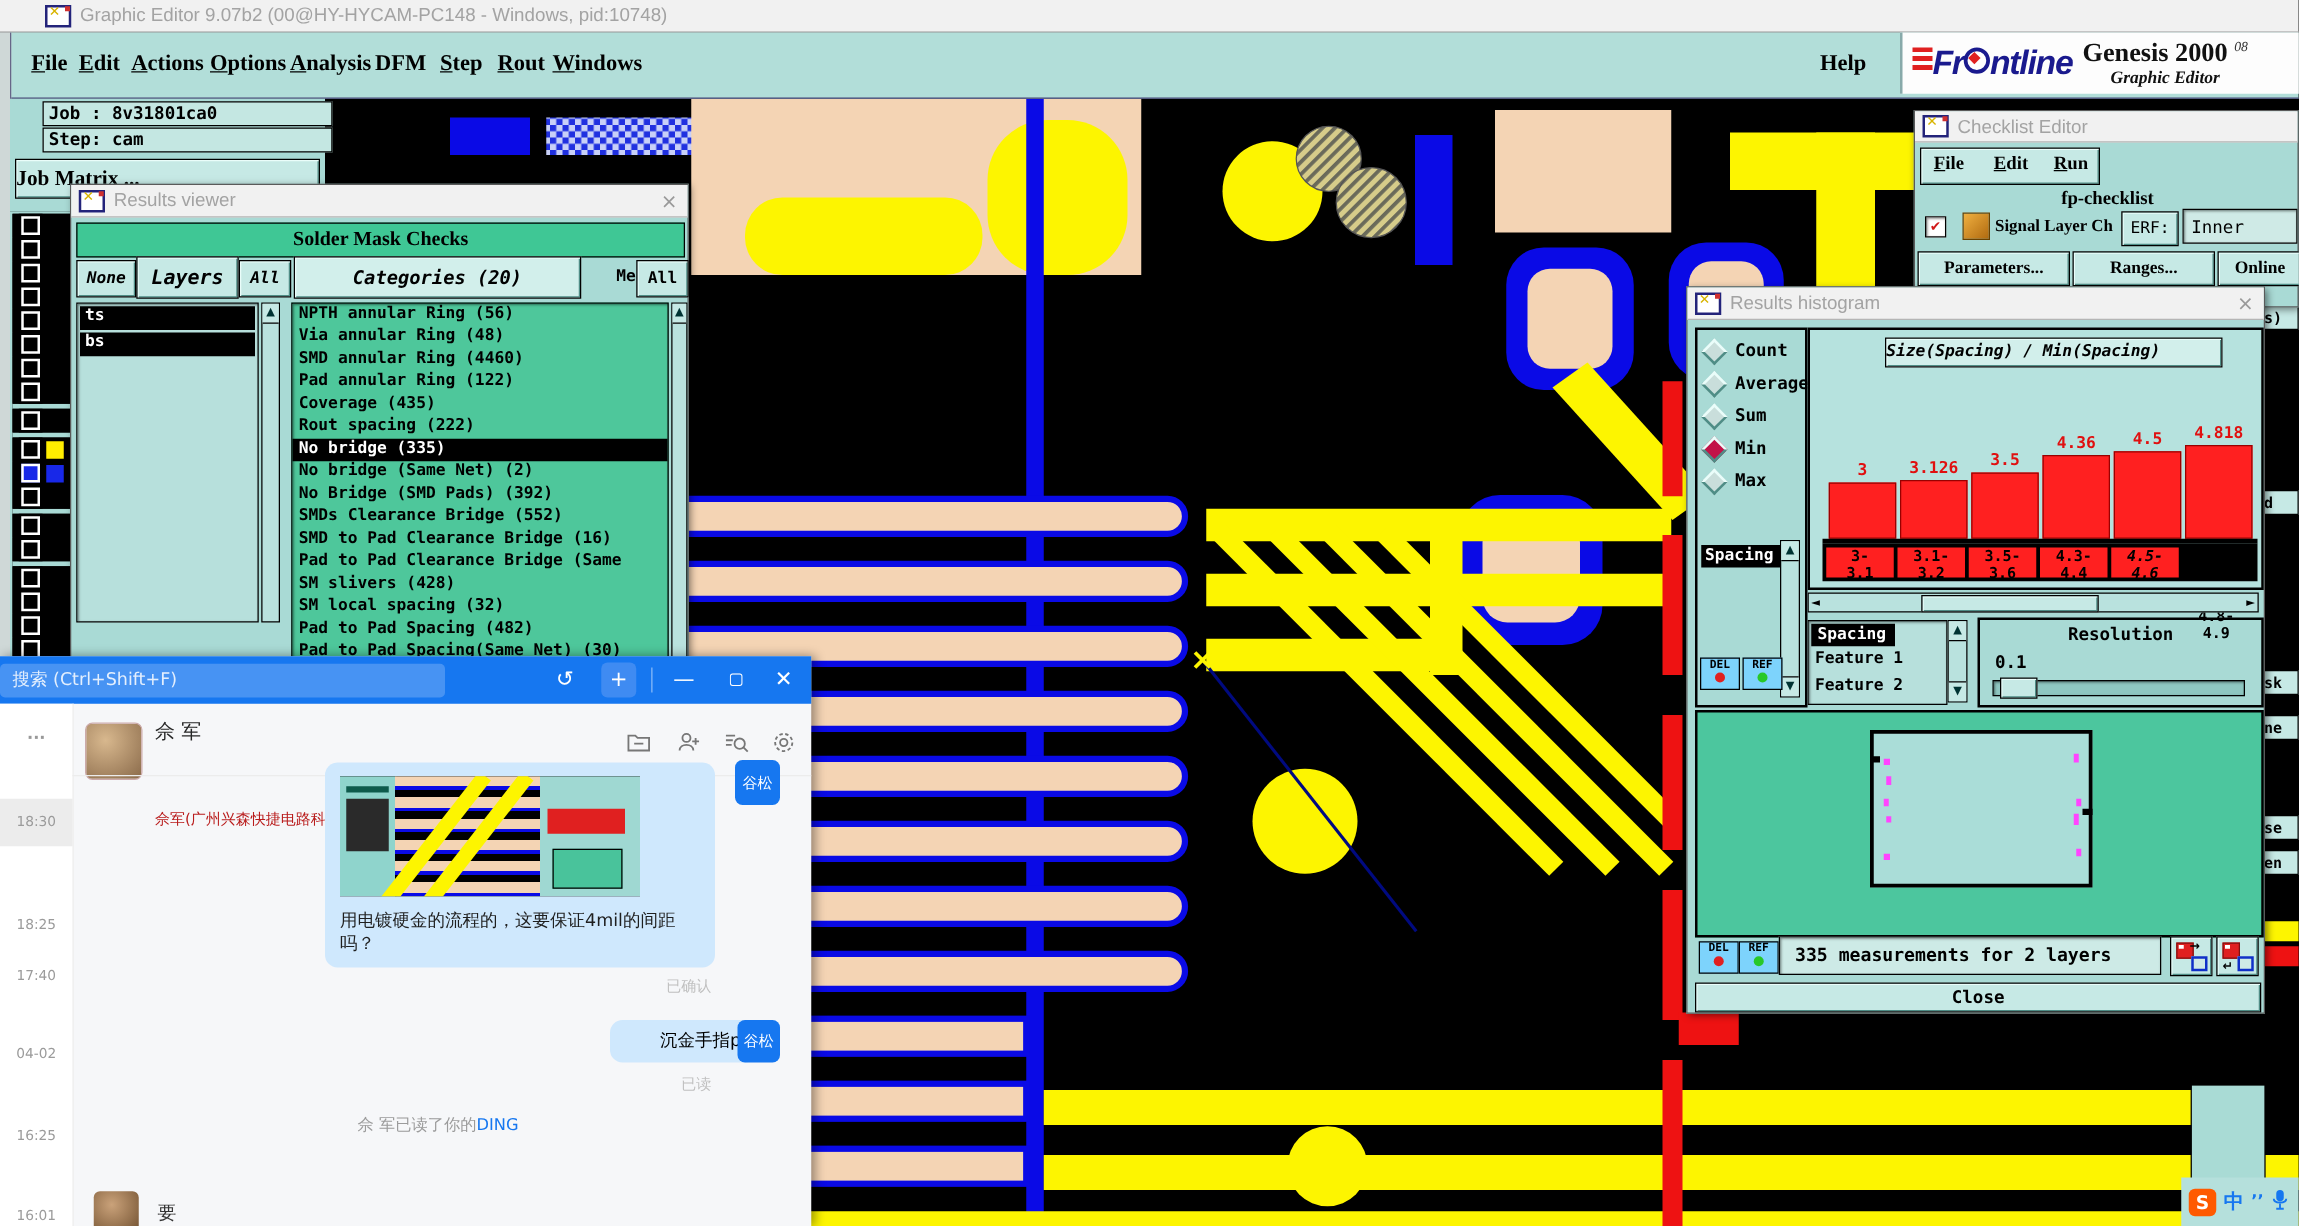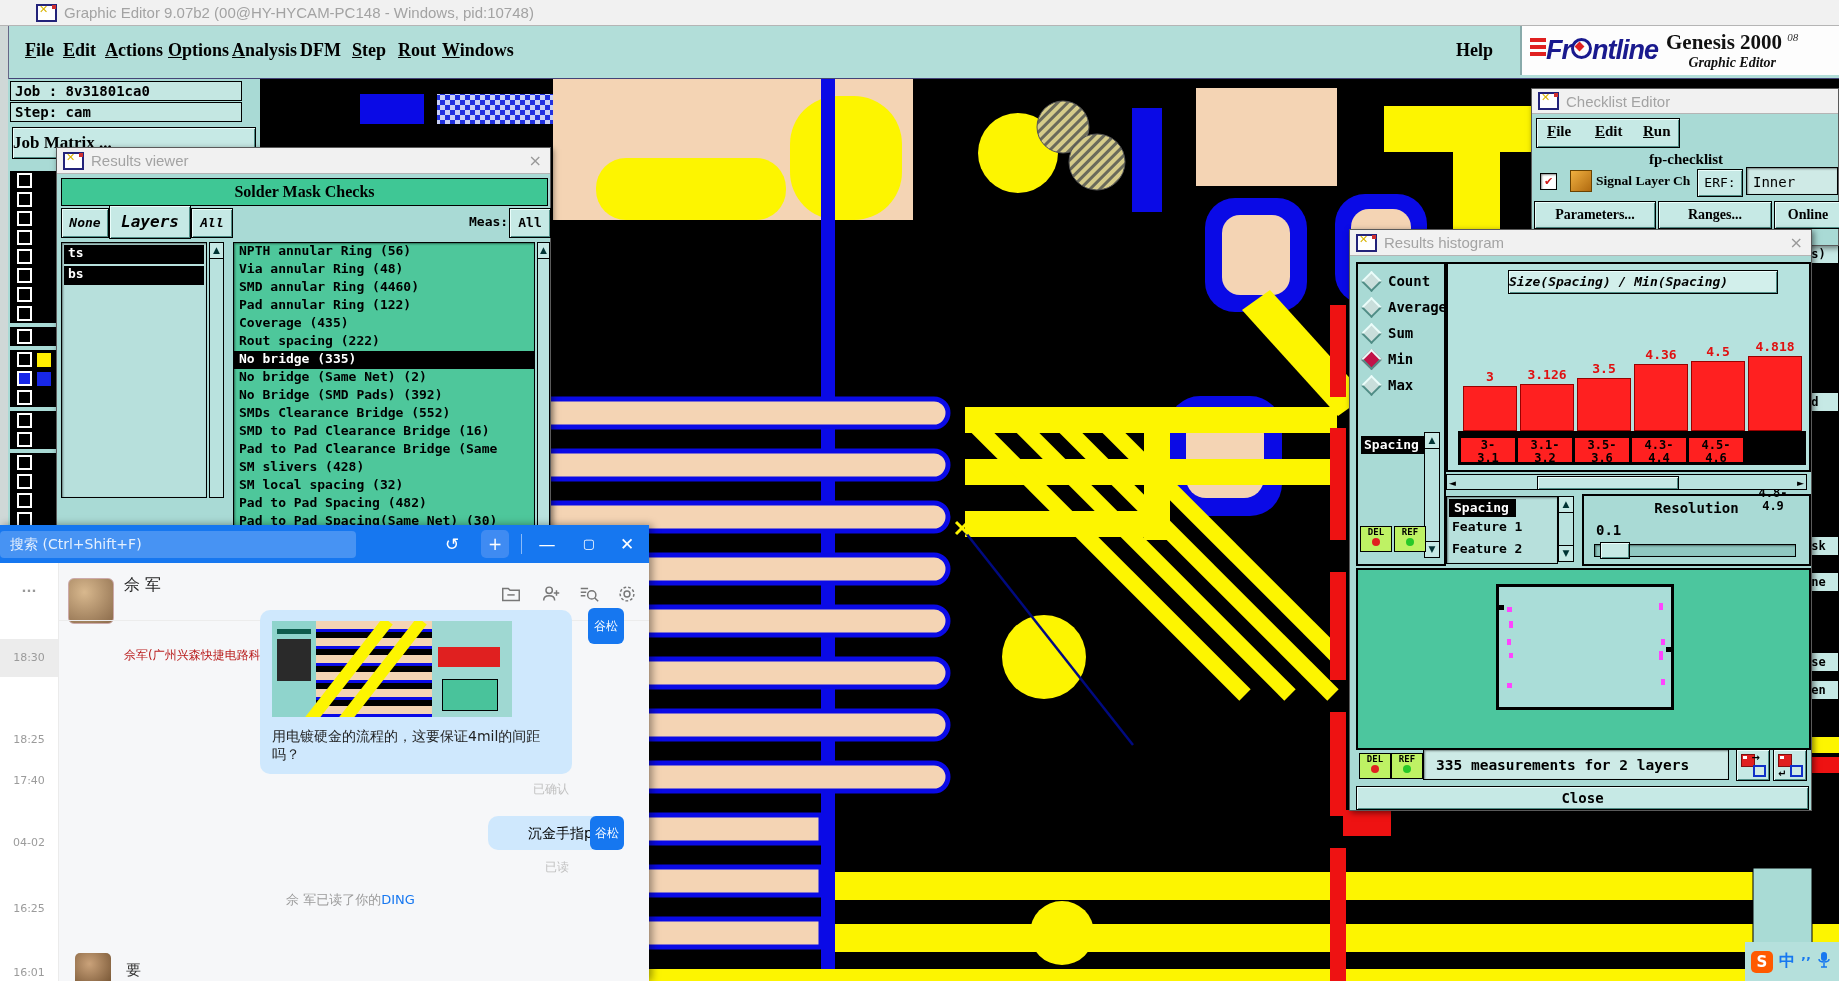--- a/index.html
+++ b/index.html
@@ -1,19 +1,19 @@
 <!DOCTYPE html>
 <html><head>
 <meta charset="utf-8">
 <style>
   html,body{margin:0;padding:0;width:1839px;height:981px;overflow:hidden;background:#000;}
   #app{position:relative;width:1839px;height:981px;font-family:"DejaVu Sans Mono",monospace;}
   .abs{position:absolute;}
   
-  .g{font:bold 13px "DejaVu Sans Mono",monospace;color:#000;}
+  .g{font:bold 13px "DejaVu Sans Mono",monospace;color:#000;margin-left:24px;}
   .panel{background:#a9dad5;}
   .raised{background:#c6e9e5;border:1px solid #000;
           box-shadow:inset 1px 1px 0 #eafdfa, inset -1px -1px 0 #4f8d86;}
   .sunken{border:1px solid #000;box-shadow:inset 1px 1px 2px rgba(0,0,0,.45);}
   .wtitle{background:#f1f1f1;border-bottom:1px solid #b5b5b5;display:flex;align-items:center;gap:7px;
           padding-left:6px;font:15px "Liberation Sans",sans-serif;color:#a3a3a3;box-sizing:border-box;}
   .wicon{width:17px;height:14px;background:#fff;border:2px solid #23237a;position:relative;flex:0 0 auto;}
   .wicon:before{content:"✕";position:absolute;left:1px;top:-3px;font:bold 11px "DejaVu Sans",sans-serif;color:#d8b400;}
   .wicon:after{content:"";position:absolute;right:-1px;top:-1px;width:4px;height:4px;background:#d03030;}
   .wclose{margin-left:auto;margin-right:8px;color:#9a9a9a;font:16px "DejaVu Sans",sans-serif;}
@@ -59,21 +59,21 @@
   .diam{width:11px;height:11px;transform:rotate(45deg);background:#c9dedb;border:2px solid;
         border-color:#eafdfa #4f8d86 #4f8d86 #eafdfa;margin:0 9px 0 6px;flex:0 0 auto;}
   .diam.on{background:#c21248;}
   .stat-row{display:flex;align-items:center;height:26px;font:bold 14px "DejaVu Sans Mono",monospace;}
   .meas-row{height:22px;line-height:22px;padding-left:5px;font:bold 13px "DejaVu Sans Mono",monospace;}
   .meas-row.sel{background:#000;color:#fff;height:18px;line-height:18px;margin:2px;width:62px;}
   .bar{position:absolute;background:#ff2020;border:1px solid #900;box-sizing:border-box;}
   .bar-label{position:absolute;font:bold 13px "DejaVu Sans Mono",monospace;color:#e01010;text-align:center;width:60px;}
   .bin-cell{position:absolute;top:3px;bottom:3px;background:#ff2020;color:#000;
             font:bold 12px "DejaVu Sans Mono",monospace;text-align:center;line-height:13px;padding-top:1px;}
-  .ledbtn{position:absolute;width:30px;height:24px;background:#bef264;border:1px solid #000;text-align:center;}
+  .ledbtn{position:absolute;width:30px;height:24px;background:#7dd3fc;border:1px solid #000;text-align:center;}
   .ledbtn .t{font:bold 9px "DejaVu Sans Mono",monospace;line-height:10px;}
   .led{width:8px;height:8px;border-radius:50%;margin:1px auto 0;}
   .iconbtn{position:absolute;width:32px;height:30px;}
   .mini-red{position:absolute;left:4px;top:4px;width:12px;height:11px;background:#e02020;border:1px solid #801010;}
   .mini-red:before{content:"";position:absolute;left:1px;top:1px;width:4px;height:3px;background:#fff;}
   .mini-blue{position:absolute;right:3px;bottom:3px;width:9px;height:8px;border:2px solid #1030c8;background:#cfeae6;}
   .arr{position:absolute;font:bold 10px "DejaVu Sans",sans-serif;color:#000;}
   
   #chat{left:0;top:525px;width:649px;height:456px;background:#f6f7f9;box-shadow:3px 0 8px rgba(0,0,0,.4);
         font-family:"DejaVu Sans",sans-serif;}
@@ -297,20 +297,21 @@
   <div class="abs gwin" style="left:56px;top:147px;width:495px;height:387px;z-index:10;">
     <div class="wtitle" style="height:26px;">
       <span class="wicon"></span>
       <span>Results viewer</span>
       <span class="wclose">×</span>
     </div>
     <div class="abs" style="left:4px;top:30px;width:485px;height:26px;background:#3fc795;border:1px solid #000;text-align:center;font:bold 16px 'Liberation Serif',serif;line-height:26px;">Solder Mask Checks</div>
     <div class="abs raised" style="left:4px;top:60px;width:46px;height:28px;font:italic bold 13px 'DejaVu Sans Mono',monospace;text-align:center;line-height:28px;">None</div>
     <div class="abs raised" style="left:52px;top:57px;width:80px;height:32px;font:italic bold 16px 'DejaVu Sans Mono',monospace;text-align:center;line-height:32px;">Layers</div>
     <div class="abs raised" style="left:134px;top:60px;width:40px;height:28px;font:italic bold 13px 'DejaVu Sans Mono',monospace;text-align:center;line-height:28px;">All</div>
+    <div class="abs raised" style="left:178px;top:57px;width:228px;height:32px;font:italic bold 15px 'DejaVu Sans Mono',monospace;text-align:center;line-height:32px;background:#d2efeb;">Categories (20)</div>
     <span class="abs g" style="left:412px;top:66px;font-size:13px;">Meas:</span>
     <div class="abs raised" style="left:452px;top:60px;width:40px;height:28px;font:bold 13px 'DejaVu Sans Mono',monospace;text-align:center;line-height:28px;">All</div>
     <div class="abs sunken" style="left:4px;top:94px;width:146px;height:256px;background:#b7e0dc;padding:2px;box-sizing:border-box;" id="rv-layers">
         <div class="lay-row">ts</div>
         <div class="lay-row">bs</div>
       </div>
     <div class="abs sbar" style="left:152px;top:94px;width:15px;height:256px;">
         <div class="sarrow">▲</div>
       </div>
     <div class="abs sunken" style="left:176px;top:94px;width:300px;height:290px;background:#4ec79b;" id="cat-list">
@@ -429,21 +430,21 @@
             <div>3.2</div>
           </div>
           <div class="bin-cell" style="left: 117px; width: 54px;">
             <div>3.5-</div>
             <div>3.6</div>
           </div>
           <div class="bin-cell" style="left: 174px; width: 54px;">
             <div>4.3-</div>
             <div>4.4</div>
           </div>
-          <div class="bin-cell" style="left: 231px; width: 54px;">
+          <div class="bin-cell" style="left: 231px; width: 54px; font-style: italic;">
             <div>4.5-</div>
             <div>4.6</div>
           </div>
           <div class="bin-cell" style="left: 288px; width: 54px; margin-top: 48px;">
             <div>4.8-</div>
             <div>4.9</div>
           </div>
         </div>
     </div>
     <div class="abs sbar" style="left:96px;top:244px;width:361px;height:16px;">

